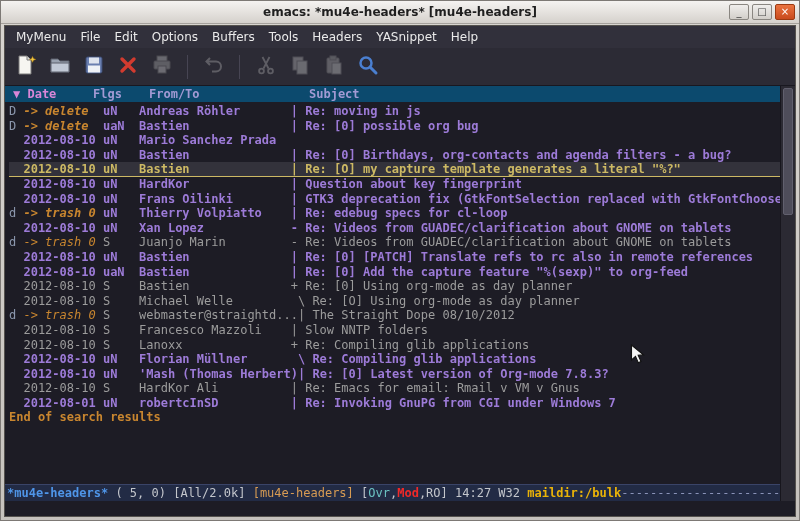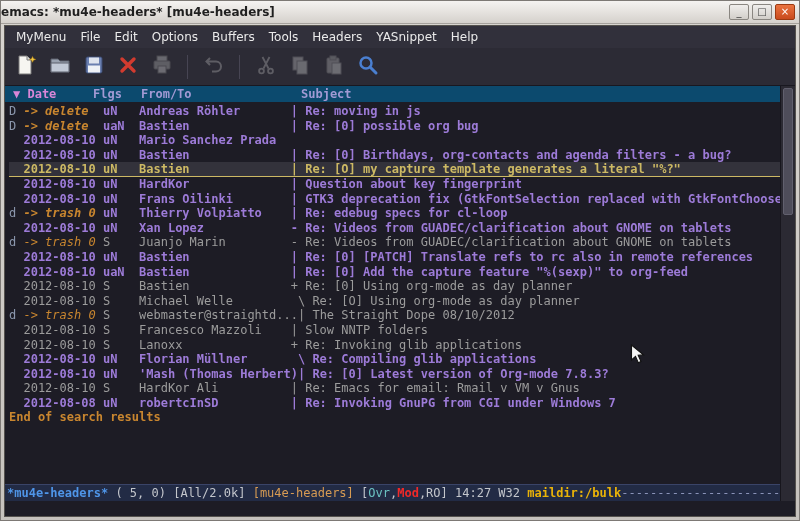--- a/index.html
+++ b/index.html
@@ -4,21 +4,21 @@
 <style>
   * { margin:0; padding:0; box-sizing:border-box; }
   html,body { width:800px; height:521px; overflow:hidden; }
   body { font-family:"DejaVu Sans", sans-serif; background:#cfcbc5; position:relative; }
 
   
   .frame { position:absolute; inset:0; border:1px solid #7d7975;
            background:linear-gradient(#d8d5d0,#c6c2bd); }
   .titlebar { height:23px; display:flex; align-items:center; position:relative;
               background:linear-gradient(#f5f3f1,#d5d1cc); border-bottom:1px solid #a5a19c; }
-  .title { flex:1; font-weight:bold; font-size:12px; color:#1f1f1f; }
+  .title { flex:1; text-align:center; font-weight:bold; font-size:12px; color:#1f1f1f; }
   .winbtns { position:absolute; right:4px; top:3px; display:flex; gap:3px; }
   .winbtn { width:20px; height:16px; border:1px solid #8a8681; border-radius:2px;
             background:linear-gradient(#f0eeec,#d2cec9); font-size:10px; line-height:13px;
             text-align:center; color:#444; cursor:default; }
   .winbtn.close { background:linear-gradient(#ea7340,#c94a1c); color:#fff; border-color:#9c3a12; }
 
   
   .emacs { position:absolute; left:3px; right:3px; top:24px; bottom:3px;
            background:#1d1c25; border:1px solid #55524e; display:flex; flex-direction:column; }
   .menubar { height:22px; background:#31303b; color:#eaeaea; display:flex;
@@ -32,21 +32,21 @@
   .tsep { width:1px; height:24px; background:#474553; margin:0 6px; flex:none; }
 
   .main { flex:1; display:flex; min-height:0; }
   .left { flex:1; display:flex; flex-direction:column; min-width:0; }
 
   .headerline { height:16px; background:#0c4a6e; display:flex; align-items:center;
                 padding-left:8px; font:bold 12px "DejaVu Sans Mono", monospace;
                 color:#a29ad4; flex:none; white-space:pre; }
   .hl-date { width:80px; color:#d786d7; }
   .hl-flags { width:48px; }
-  .hl-from { width:160px; }
+  .hl-from { width:160px;margin-left:8px; }
 
   .buffer { flex:1; min-height:0; overflow:hidden; padding:2px 0 0 4px;
             font:12px/14.6px "DejaVu Sans Mono", monospace; }
   .row { display:flex; white-space:pre; height:14.6px; overflow:hidden; }
   .row > span { white-space:pre; }
   .c-prefix { width:2ch; flex:none; color:#8b97ad; font-weight:normal; font-style:normal; }
   .c-date { width:11ch; flex:none; }
   .c-flags { width:5ch; flex:none; }
   .c-from { min-width:21ch; flex:none; }
   .c-subject { flex:1; min-width:0; overflow:hidden; }
@@ -290,21 +290,21 @@
     <span class="c-date">2012-08-10</span>
     <span class="c-flags">S</span>
     <span class="c-from">Francesco Mazzoli</span>
     <span class="c-subject">| Slow NNTP folders</span>
   </div>
               <div class="row seen">
     <span class="c-prefix"></span>
     <span class="c-date">2012-08-10</span>
     <span class="c-flags">S</span>
     <span class="c-from">Lanoxx</span>
-    <span class="c-subject">+ Re: Invoking glib applications</span>
+    <span class="c-subject">+ Re: Compiling glib applications</span>
   </div>
               <div class="row unread">
     <span class="c-prefix"></span>
     <span class="c-date">2012-08-10</span>
     <span class="c-flags">uN</span>
     <span class="c-from">Florian Müllner</span>
     <span class="c-subject"> \ Re: Compiling glib applications</span>
   </div>
               <div class="row unread">
     <span class="c-prefix"></span>
@@ -315,21 +315,21 @@
   </div>
               <div class="row seen">
     <span class="c-prefix"></span>
     <span class="c-date">2012-08-10</span>
     <span class="c-flags">S</span>
     <span class="c-from">HardKor Ali</span>
     <span class="c-subject">| Re: Emacs for email: Rmail v VM v Gnus</span>
   </div>
               <div class="row unread">
     <span class="c-prefix"></span>
-    <span class="c-date">2012-08-08</span>
+    <span class="c-date">2012-08-01</span>
     <span class="c-flags">uN</span>
     <span class="c-from">robertcInSD</span>
     <span class="c-subject">| Re: Invoking GnuPG from CGI under Windows 7</span>
   </div>
             </div>
           <div class="endline">End of search results</div>
         </div>
         <div class="modeline" id="mode-line"><span class="seg-blue">*mu4e-headers*</span><span class="seg-plain"> ( 5, 0) [All/2.0k] </span><span class="seg-orange">[mu4e-headers]</span><span class="seg-plain"> [</span><span class="seg-cyan">Ovr</span><span class="seg-plain">,</span><span class="seg-red">Mod</span><span class="seg-plain">,RO]</span><span class="seg-plain"> 14:27 W32 </span><span class="seg-yellow">maildir:/bulk</span><span class="seg-dash">--------------------------------------</span></div>
       </div>
       <div class="scrollbar">

